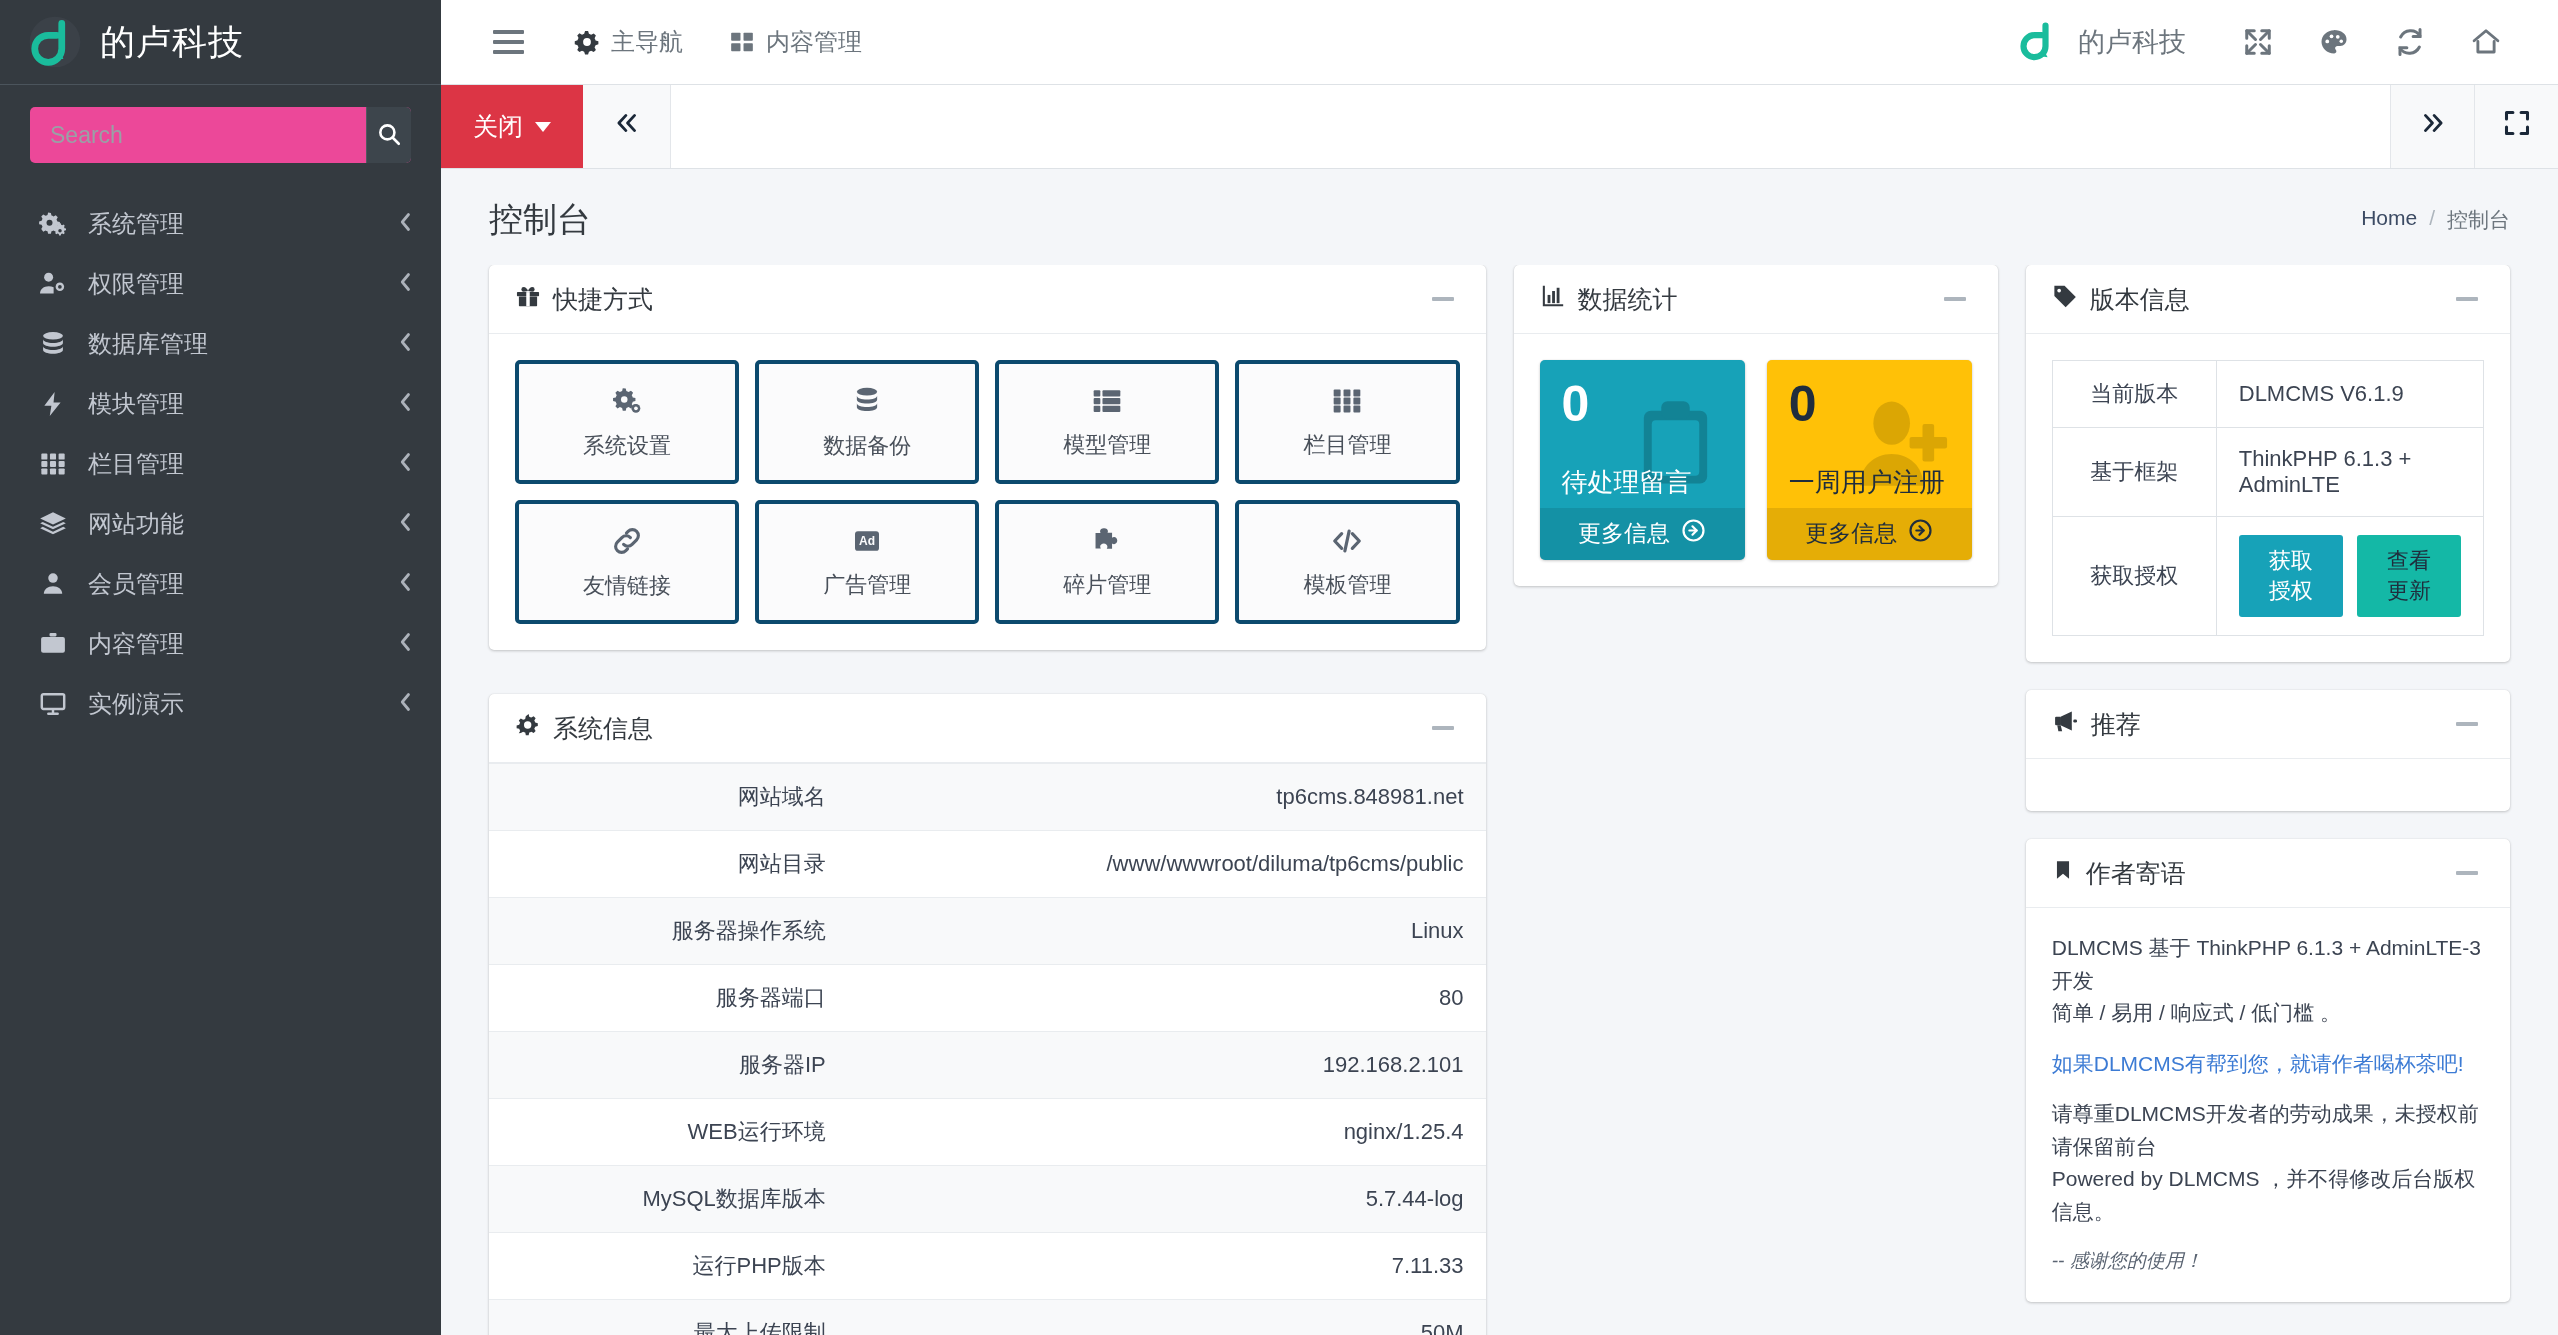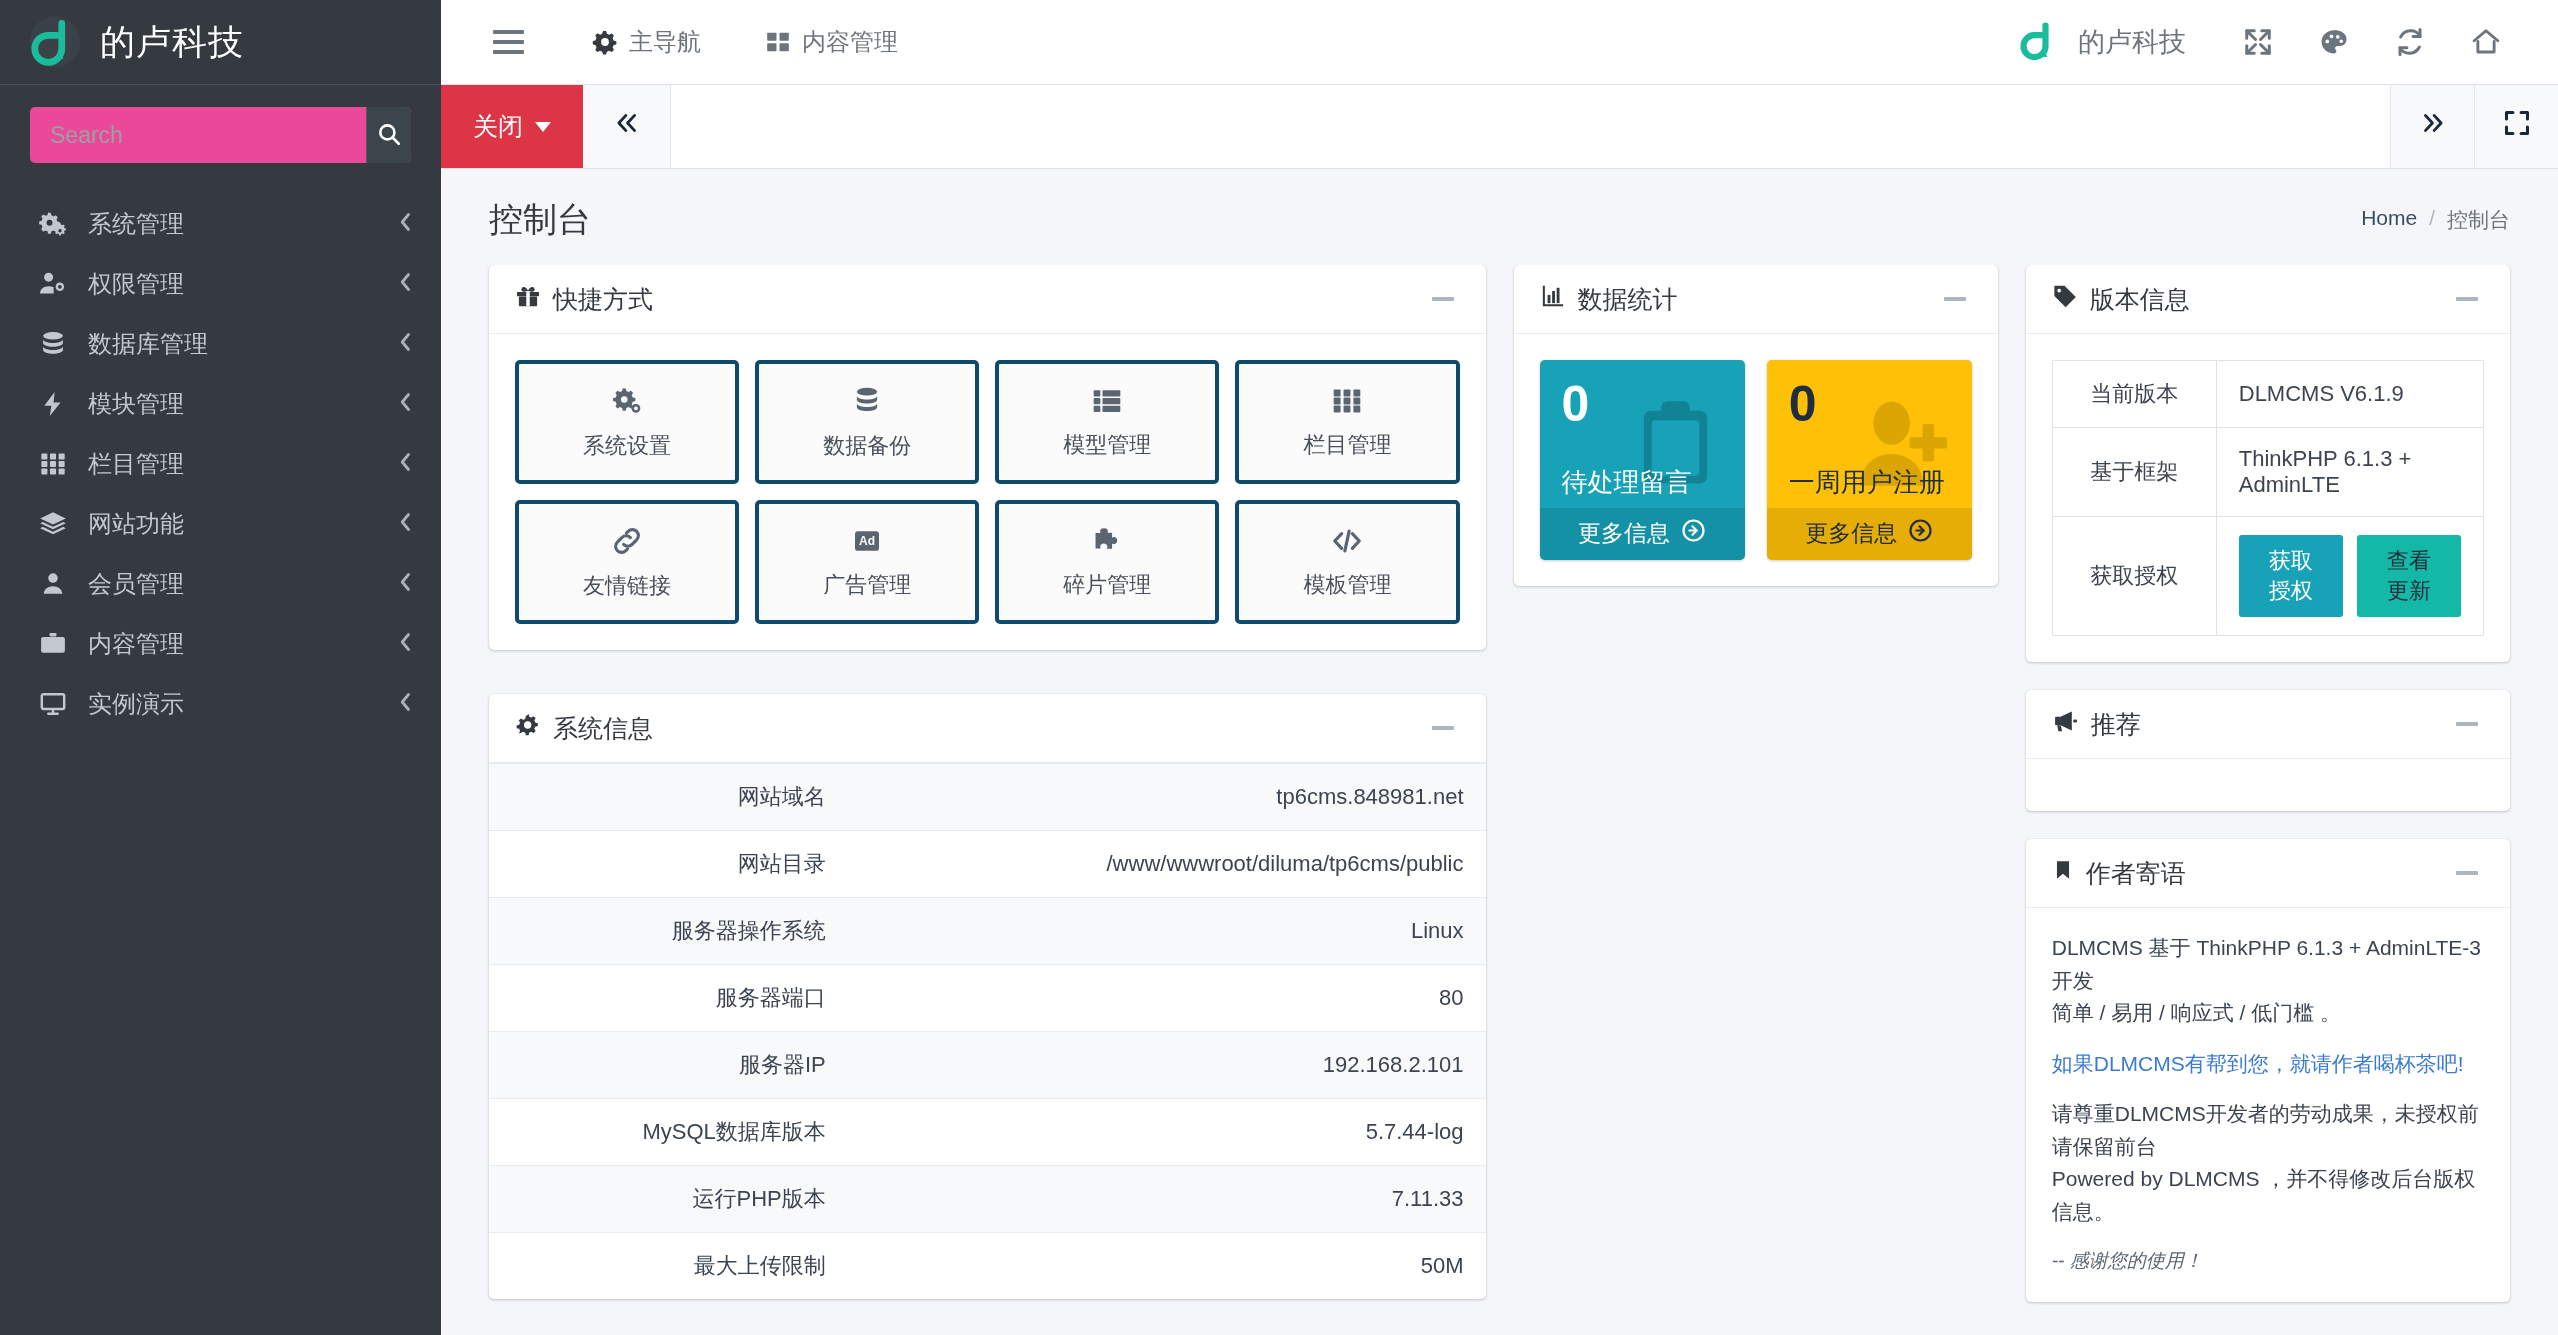--- a/index.html
+++ b/index.html
@@ -62,21 +62,21 @@
 
   
   .main { flex: 1; display: flex; flex-direction: column; min-width: 0; background: #f4f6f9; }
 
   .topbar {
     height: 85px; background: #ffffff;
     display: flex; align-items: center;
     border-bottom: 1px solid #dee2e6;
     padding: 0 34px 0 48px;
   }
-  .topnav-left { display: flex; align-items: center; gap: 64px; }
+  .topnav-left { display: flex; align-items: center; gap: 46px; }
   .hamburger { display: flex; flex-direction: column; gap: 6px; cursor: pointer; padding: 6px 4px; }
   .hamburger span { display: block; width: 31px; height: 4px; background: #6c757d; border-radius: 1px; }
   .topnav-link {
     display: flex; align-items: center; gap: 11px;
     font-size: 24px; color: #6c757d; cursor: pointer; white-space: nowrap;
   }
   .topnav-link .tl-ic { display: flex; align-items: center; }
   .topnav-right { margin-left: auto; display: flex; align-items: center; gap: 0; }
   .brand-right { display: flex; align-items: center; gap: 16px; margin-right: 34px; }
   .brand-right-logo { width: 44px; height: 44px; position: relative; }
@@ -670,20 +670,24 @@
                 </tr>
                 <tr>
                   <td class="k">服务器端口</td>
                   <td>80</td>
                 </tr>
                 <tr>
                   <td class="k">服务器IP</td>
                   <td>192.168.2.101</td>
                 </tr>
                 <tr>
+                  <td class="k">WEB运行环境</td>
+                  <td>nginx/1.25.4</td>
+                </tr>
+                <tr>
                   <td class="k">MySQL数据库版本</td>
                   <td>5.7.44-log</td>
                 </tr>
                 <tr>
                   <td class="k">运行PHP版本</td>
                   <td>7.11.33</td>
                 </tr>
                 <tr>
                   <td class="k">最大上传限制</td>
                   <td>50M</td>

